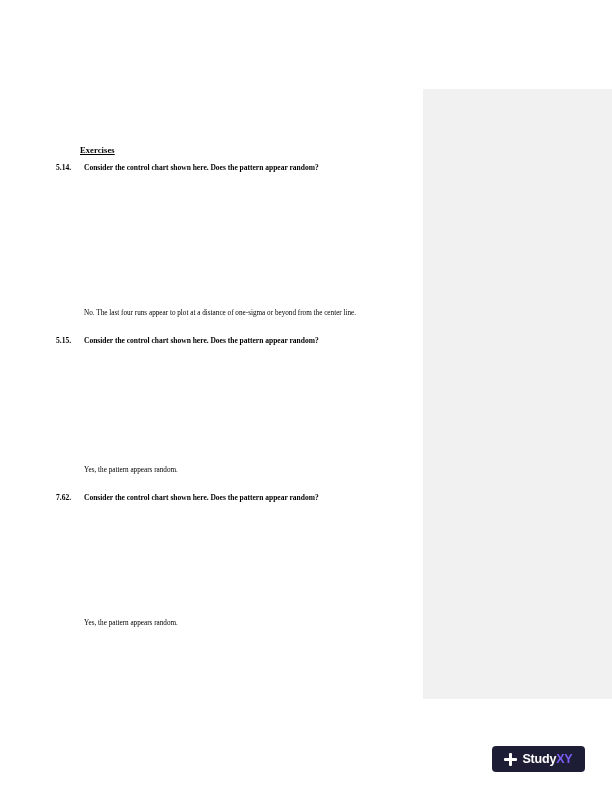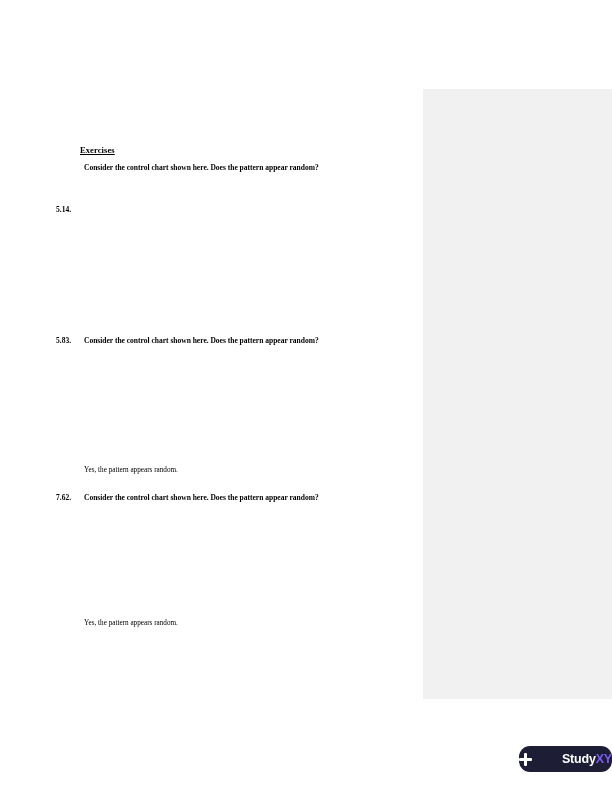--- a/index.html
+++ b/index.html
@@ -68,44 +68,44 @@
     white-space: nowrap;
   }
 
   .chart-slot {
     position: absolute;
     left: 84px;
     width: 320px;
   }
 
   
-  .p514-num  { top: 163px; margin-top: 42px; }
+  .p514-num  { top: 163px; }
   .p514-text { top: 163px; }
   .p514-ans  { top: 309px; }
 
   .p515-num  { top: 336px; }
   .p515-text { top: 336px; }
   .p515-ans  { top: 466px; }
 
   .p516-num  { top: 493px; }
   .p516-text { top: 493px; }
   .p516-ans  { top: 619px; }
 
   
   .logo-badge {
     position: absolute;
-    left: 519px;
+    left: 492px;
     top: 746px;
     width: 93px;
     height: 26px;
     background: #1d1d35;
-    border-radius: 11px;
+    border-radius: 4px;
     display: flex;
     align-items: center;
-    justify-content: space-between;
+    justify-content: center;
     gap: 5px;
   }
   .logo-plus {
     width: 13px;
     height: 13px;
     position: relative;
     display: inline-block;
     flex: 0 0 auto;
   }
   .logo-plus::before,
@@ -135,22 +135,23 @@
 </head>
 <body>
 
 <div class="doc">
 
   <div class="section-title">Exercises</div>
 
   <div class="problem-num p514-num">5.14.</div>
   <div class="problem-text p514-text">Consider the control chart shown here.  Does the pattern appear random?</div>
   <div class="chart-slot" style="top:176px;height:126px;"></div>
+  <div class="answer-text p514-ans">No.  The last four runs appear to plot at a distance of one-sigma or beyond from the center line.</div>
 
-  <div class="problem-num p515-num">5.83.</div>
+  <div class="problem-num p515-num">5.15.</div>
   <div class="problem-text p515-text">Consider the control chart shown here.  Does the pattern appear random?</div>
   <div class="chart-slot" style="top:349px;height:110px;"></div>
   <div class="answer-text p515-ans">Yes, the pattern appears random.</div>
 
   <div class="problem-num p516-num">7.62.</div>
   <div class="problem-text p516-text">Consider the control chart shown here.  Does the pattern appear random?</div>
   <div class="chart-slot" style="top:506px;height:106px;"></div>
   <div class="answer-text p516-ans">Yes, the pattern appears random.</div>
 
 </div>

